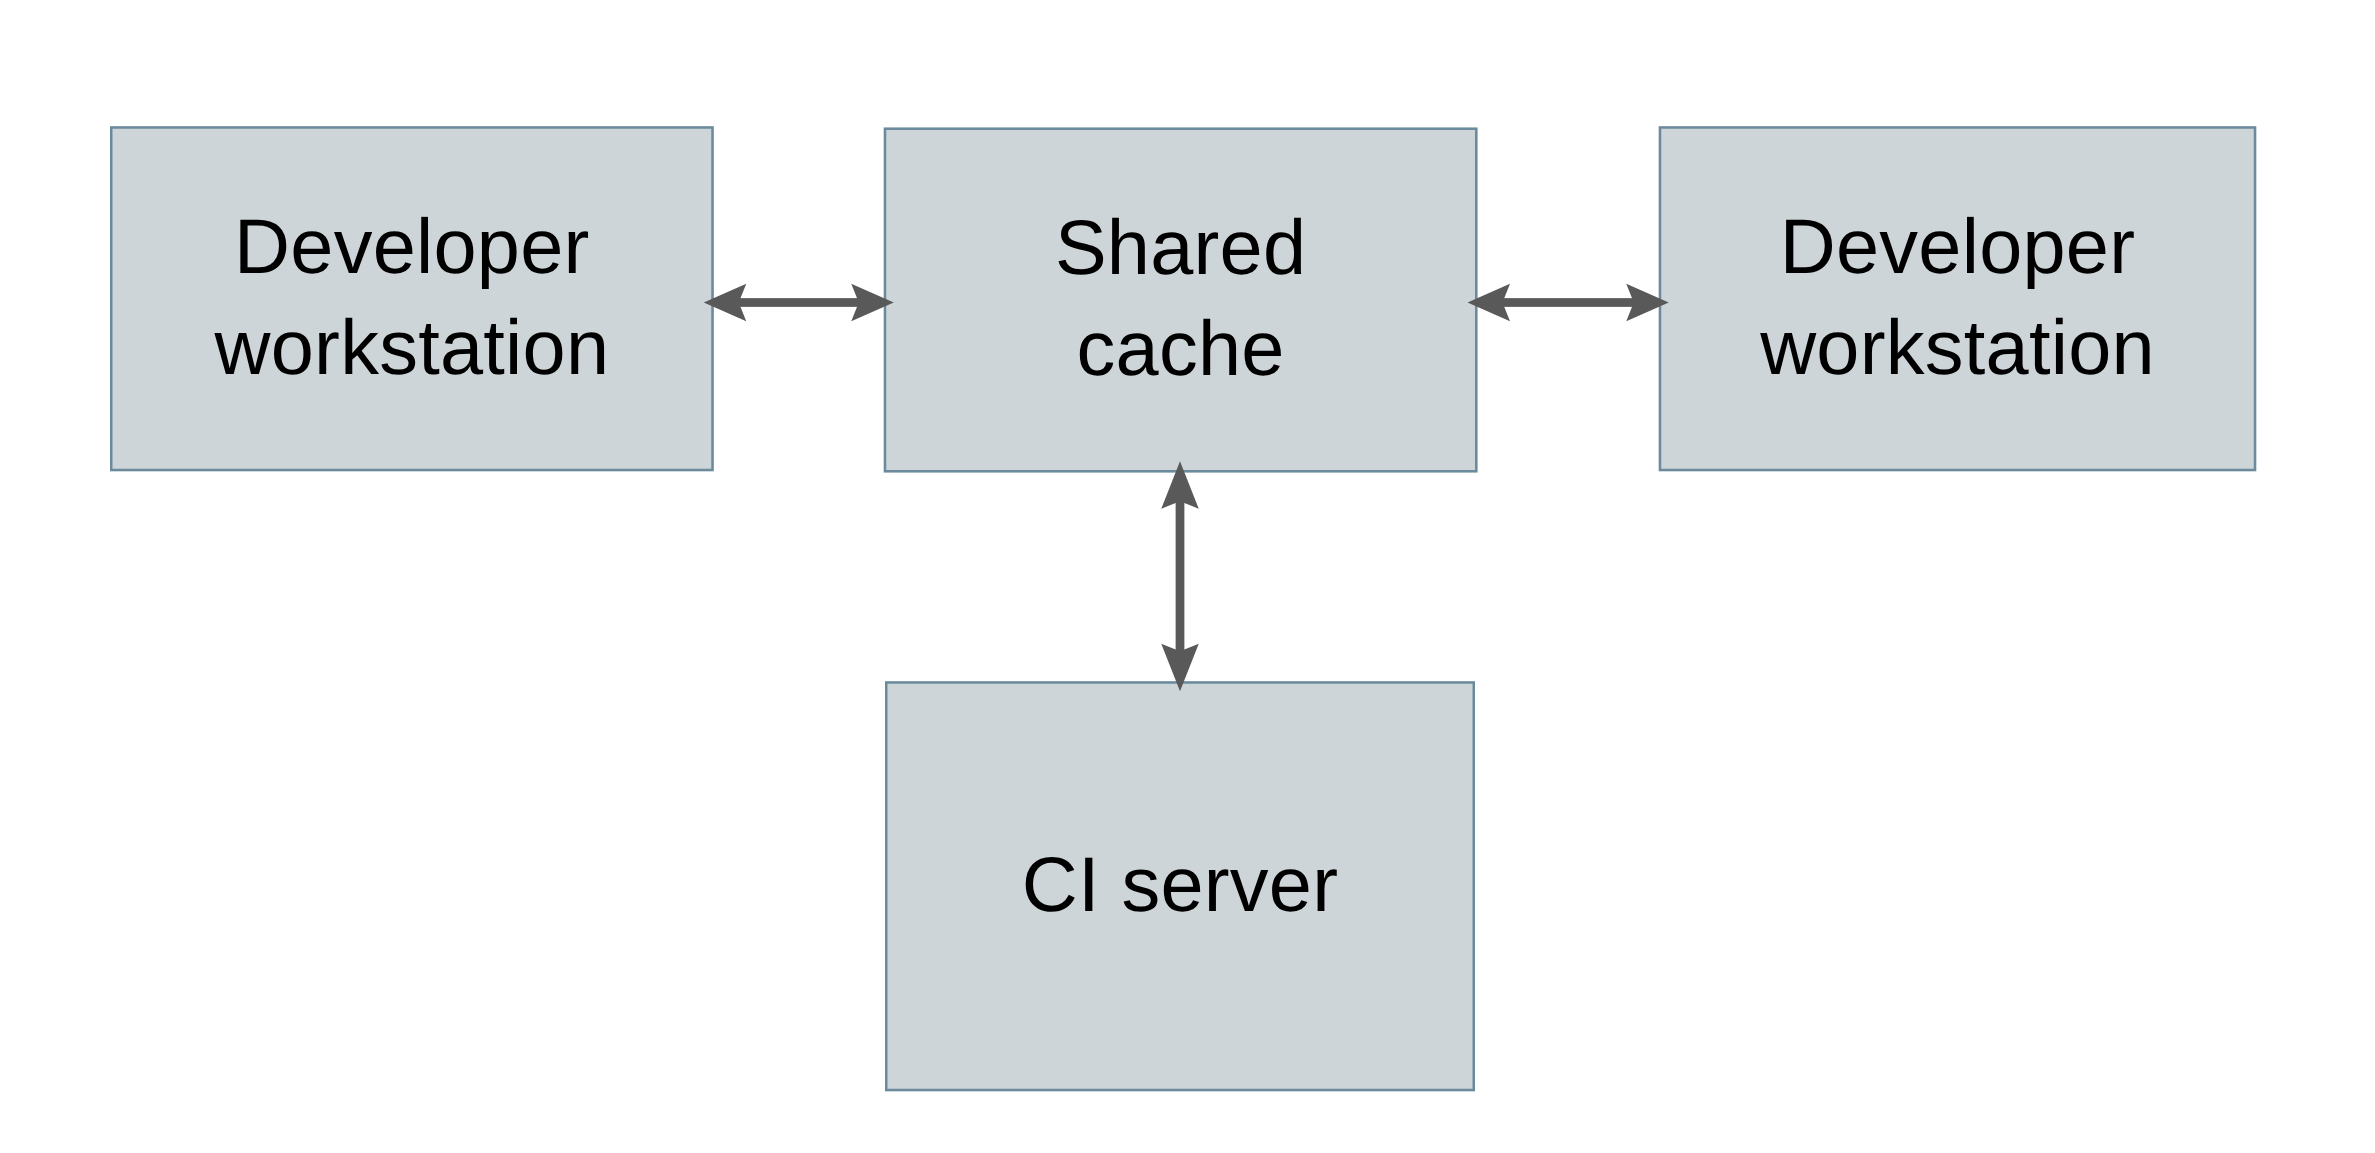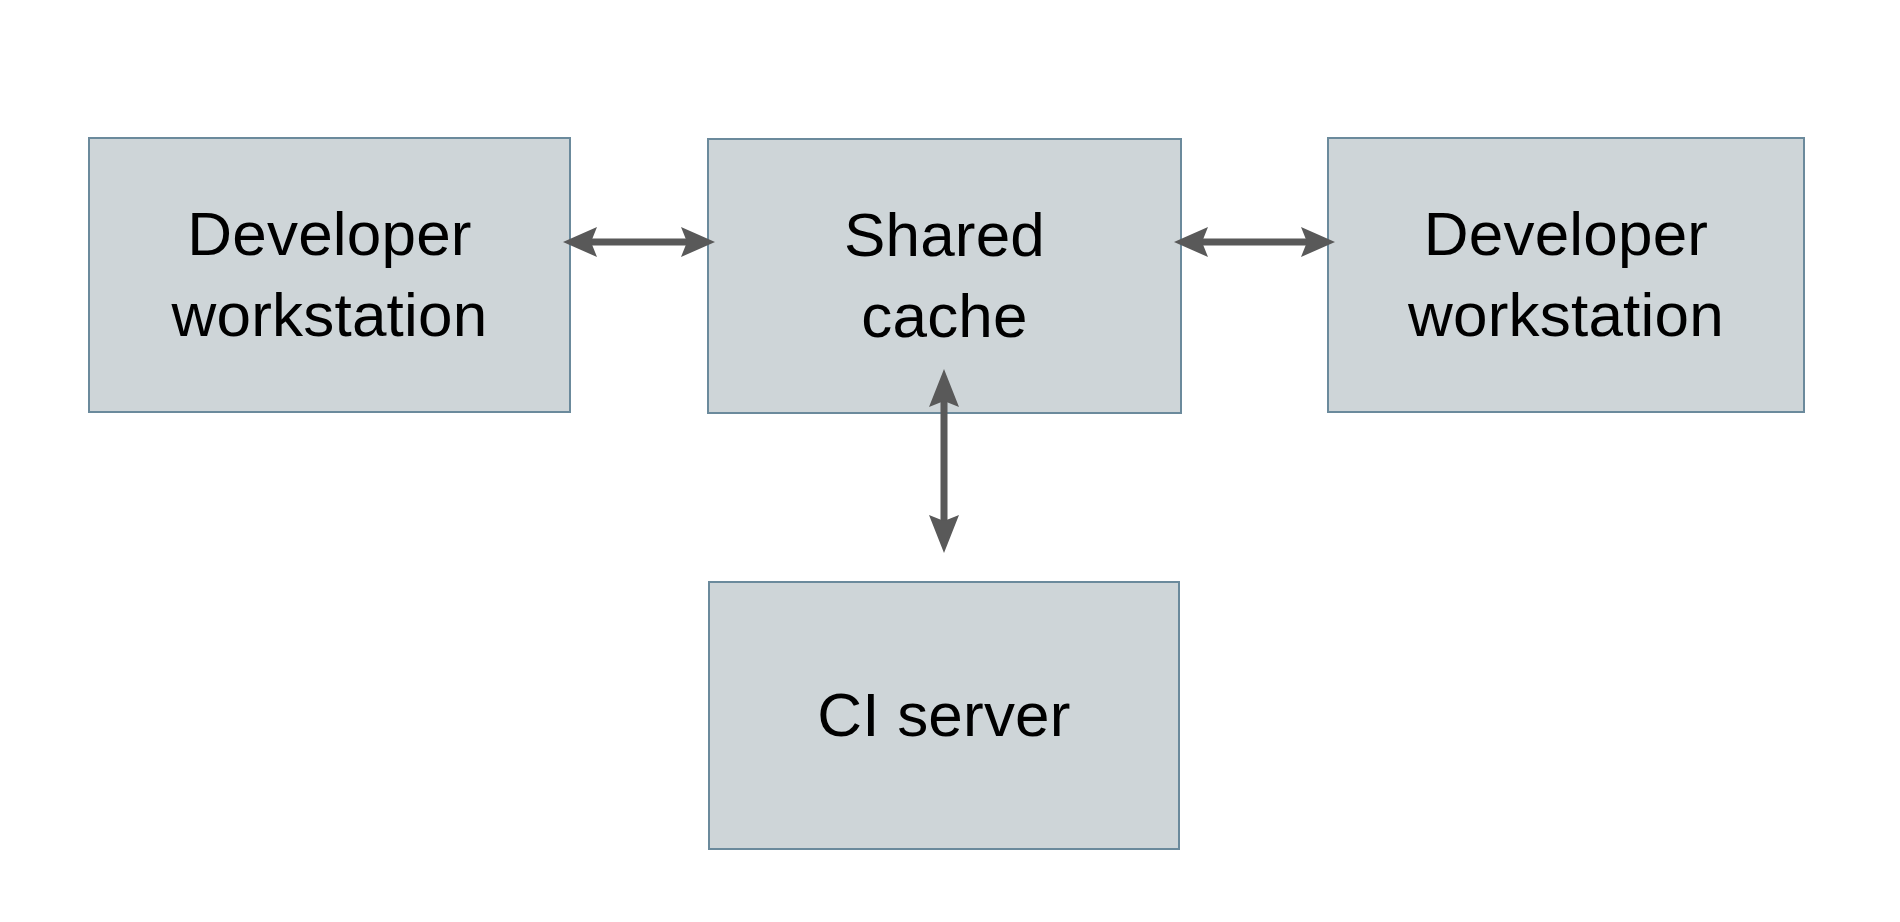--- a/index.html
+++ b/index.html
@@ -20,37 +20,36 @@
   }
   .node {
     position: absolute;
     box-sizing: border-box;
     background: #ced5d8;
     border: 2px solid #6b8a9c;
     display: flex;
     align-items: center;
     justify-content: center;
     text-align: center;
-    margin-top: 36px;
   }
   .node-label {
     color: #000000;
     font-size: 62px;
     line-height: 1.30;
     font-weight: 400;
     letter-spacing: 0.2px;
     white-space: pre-line;
     padding: 0 6px;
   }
 
   
   #node-dev-left   { left: 88px;   top: 101px; width: 483px; height: 276px; }
   #node-shared     { left: 707px;  top: 102px; width: 475px; height: 276px; }
   #node-dev-right  { left: 1327px; top: 101px; width: 478px; height: 276px; }
-  #node-ci         { left: 708px;  top: 545px; width: 472px; height: 269px; }
+  #node-ci         { left: 708px;  top: 545px; width: 472px; height: 328px; }
 
   
   .connector {
     position: absolute;
     overflow: visible;
   }
   #edge-left-shared  { left: 563px; top: 211px; width: 152px; height: 62px; }
   #edge-shared-right { left: 1174px; top: 211px; width: 161px; height: 62px; }
   #edge-shared-ci    { left: 913px;  top: 369px; width: 62px;  height: 184px; }
 </style>

